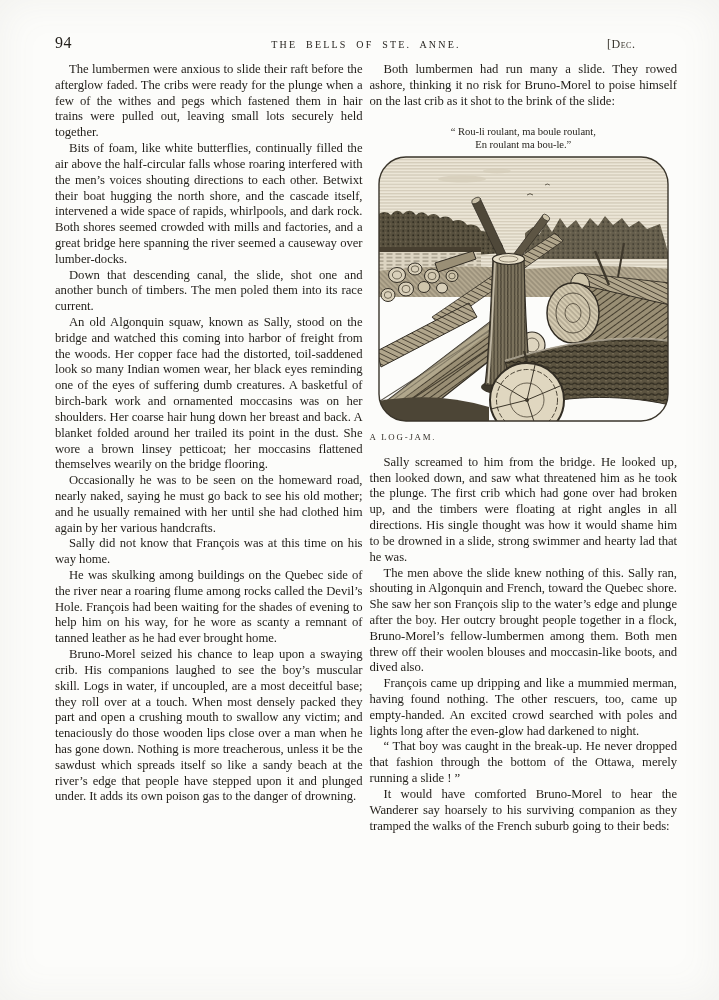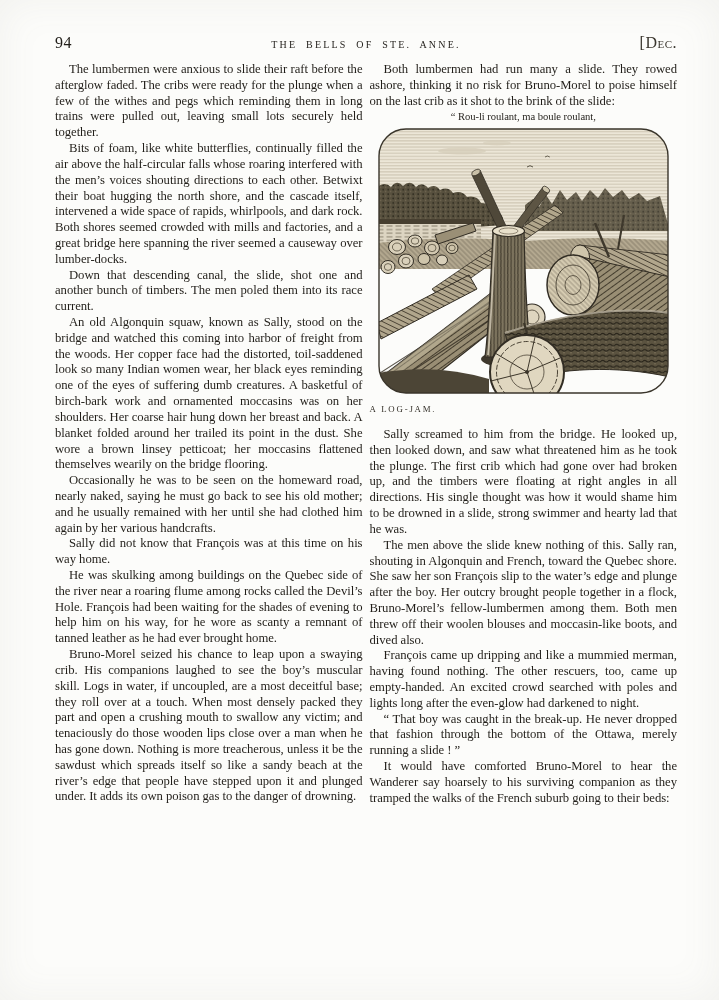--- a/index.html
+++ b/index.html
@@ -20,36 +20,36 @@
   
   .running-head{
     position:absolute;top:34px;left:55px;right:42px;
     display:flex;align-items:baseline;
   }
   .page-num{width:70px;font-size:16px;letter-spacing:.5px;}
   .head-title{
     flex:1;text-align:center;
     font-size:10px;letter-spacing:2.2px;word-spacing:4px;
   }
-  .issue{width:70px;text-align:right;font-size:16px;font-variant:small-caps;letter-spacing:.5px;color:#3a362e;}
+  .issue{width:70px;text-align:left;font-size:12px;font-variant:small-caps;letter-spacing:.5px;color:#3a362e;}
   
   .columns{
     position:absolute;top:62px;left:55px;width:622px;
     display:flex;gap:7px;
   }
   .col{
     width:307.5px;
     font-size:12.7px;line-height:15.82px;
     text-align:justify;
     letter-spacing:-0.05px;
   }
   .col p{margin:0;text-indent:14px;}
   
   .verse{
-    margin:2px 0 3px;
+    margin:17px 0 3px;
     text-align:center;
     font-size:10.6px;line-height:12.8px;
     text-indent:0;
   }
   .verse-line{text-indent:0;}
   
   figure{margin:3px 0 6px;padding:0;}
   figure svg{display:block;margin:0 auto;}
   figcaption{
     font-size:8.8px;letter-spacing:1.8px;
@@ -65,21 +65,21 @@
   <div class="running-head">
     <div class="page-num">94</div>
     <div class="head-title">THE BELLS OF STE. ANNE.</div>
     <div class="issue">[Dec.</div>
   </div>
 
   <div class="columns">
 
     <div class="col">
 
-        <p>The lumbermen were anxious to slide their raft before the afterglow faded.  The cribs were ready for the plunge when a few of the withes and pegs which reminding them in long trains were pulled out, leaving small lots securely held together.</p>
+        <p>The lumbermen were anxious to slide their raft before the afterglow faded.  The cribs were ready for the plunge when a few of the withes and pegs which fastened them in hair trains were pulled out, leaving small lots securely held together.</p>
 
         <p>Bits of foam, like white butterflies, continually filled the air above the half-circular falls whose roaring interfered with the men’s voices shouting directions to each other.  Betwixt their boat hugging the north shore, and the cascade itself, intervened a wide space of rapids, whirlpools, and dark rock. Both shores seemed crowded with mills and factories, and a great bridge here spanning the river seemed a causeway over lumber-docks.</p>
 
         <p>Down that descending canal, the slide, shot one and another bunch of timbers.  The men poled them into its race current.</p>
 
         <p>An old Algonquin squaw, known as Sally, stood on the bridge and watched this coming into harbor of freight from the woods.  Her copper face had the distorted, toil-saddened look so many Indian women wear, her black eyes reminding one of the eyes of suffering dumb creatures.  A basketful of birch-bark work and ornamented moccasins was on her shoulders.  Her coarse hair hung down her breast and back.  A blanket folded around her trailed its point in the dust.  She wore a brown linsey petticoat; her moccasins flattened themselves wearily on the bridge flooring.</p>
 
 
         <p>Occasionally he was to be seen on the homeward road, nearly naked, saying he must go back to see his old mother; and he usually remained with her until she had clothed him again by her various handcrafts.</p>
 
@@ -90,20 +90,21 @@
         <p>Bruno-Morel seized his chance to leap upon a swaying crib.  His companions laughed to see the boy’s muscular skill.  Logs in water, if uncoupled, are a most deceitful base; they roll over at a touch.  When most densely packed they part and open a crushing mouth to swallow any victim; and tenaciously do those wooden lips close over a man when he has gone down.  Nothing is more treacherous, unless it be the sawdust which spreads itself so like a sandy beach at the river’s edge that people have stepped upon it and plunged under.  It adds its own poison gas to the danger of drowning.</p>
       </div>
 
     <div class="col">
       <p>Both lumbermen had run many a slide.  They rowed ashore, thinking it no risk for Bruno-Morel to poise himself on the last crib as it shot to the brink of the slide:</p>
 
       <div class="verse">
 
           <div class="verse-line">“ Rou-li roulant, ma boule roulant,</div>
 
+          <div class="verse-line">En roulant ma bou-le.”</div>
         </div>
 
       <figure>
 
         <svg width="293" height="268" viewBox="0 0 293 268" aria-hidden="true">
           <defs>
             <clipPath id="frame">
                 <rect x="2" y="2" width="289" height="264" rx="27"></rect>
               </clipPath>
             <pattern id="skyP" width="4" height="3.1" patternUnits="userSpaceOnUse">

